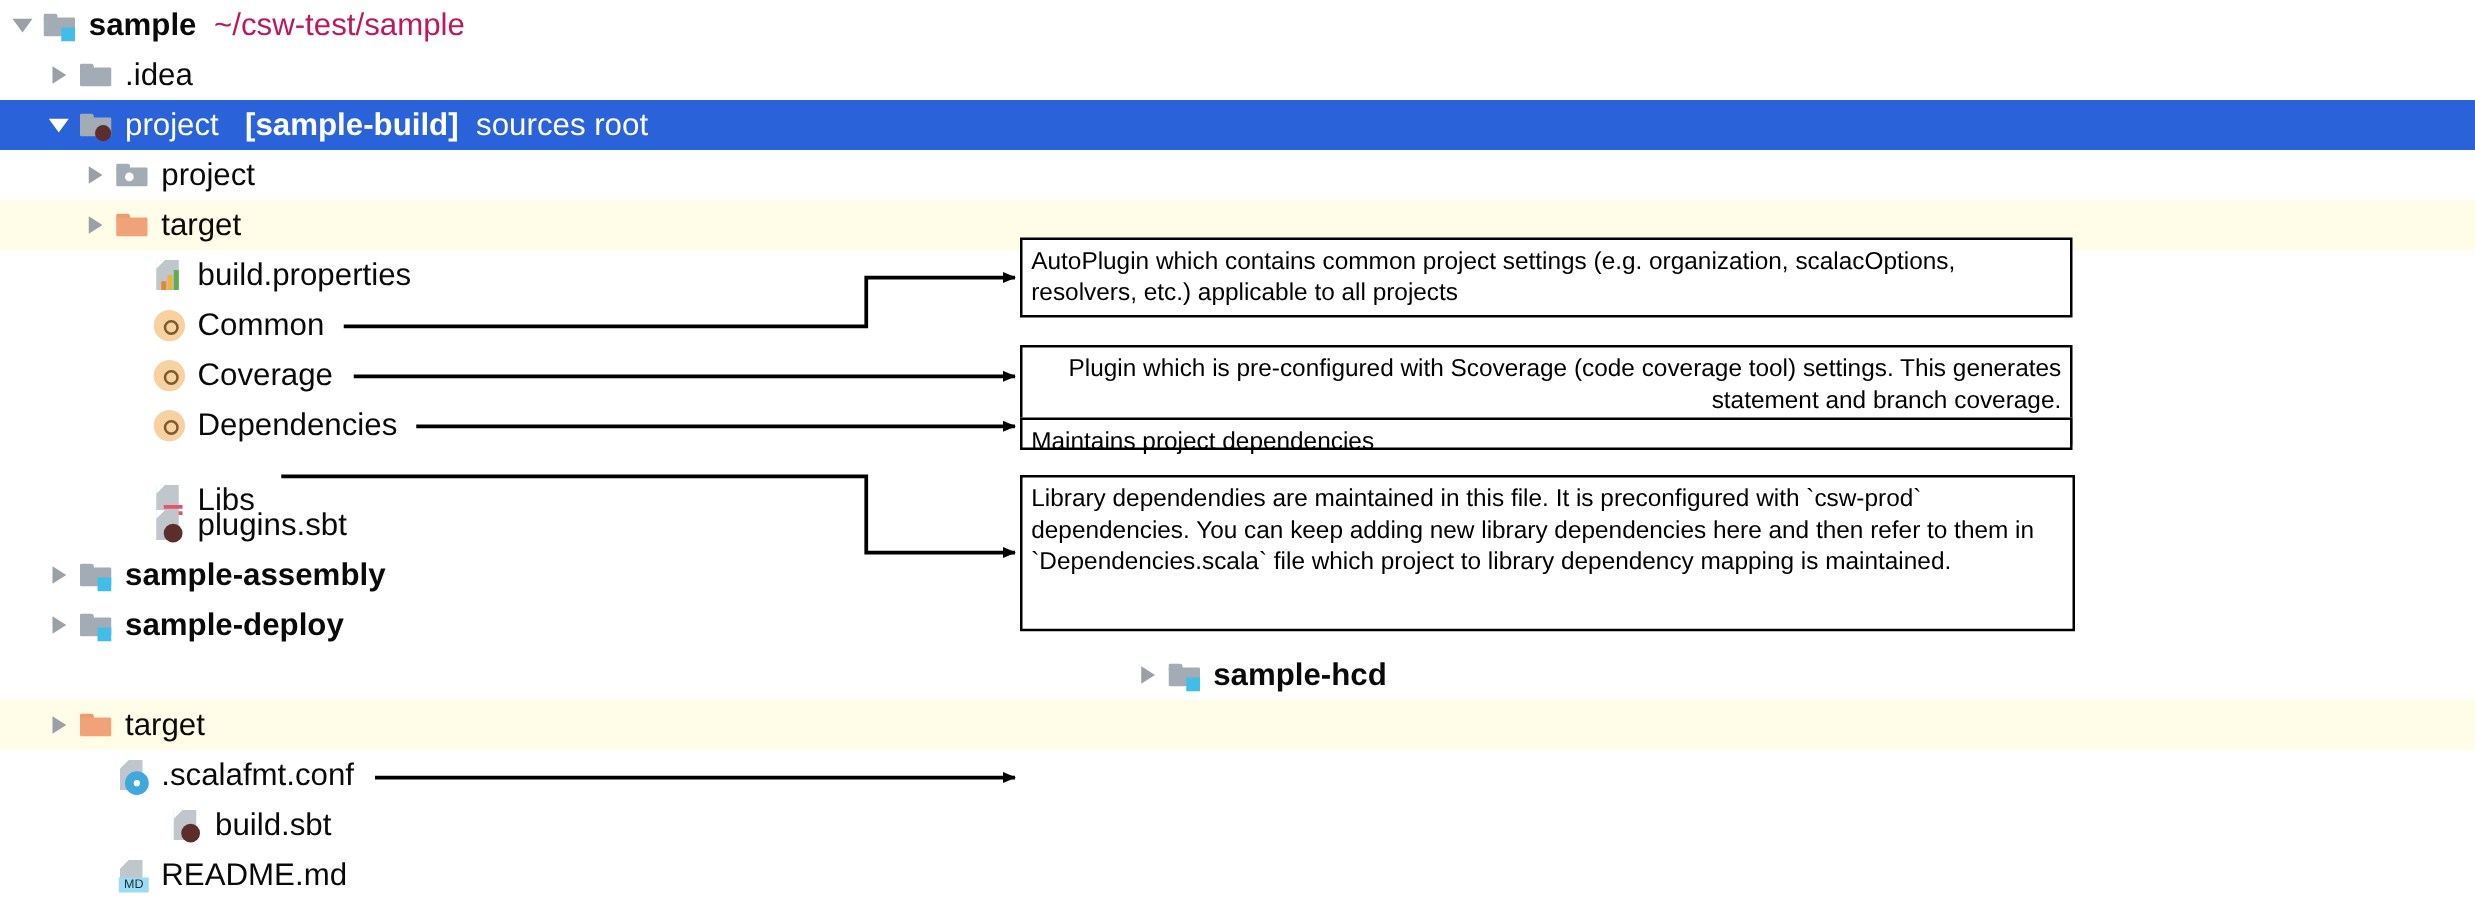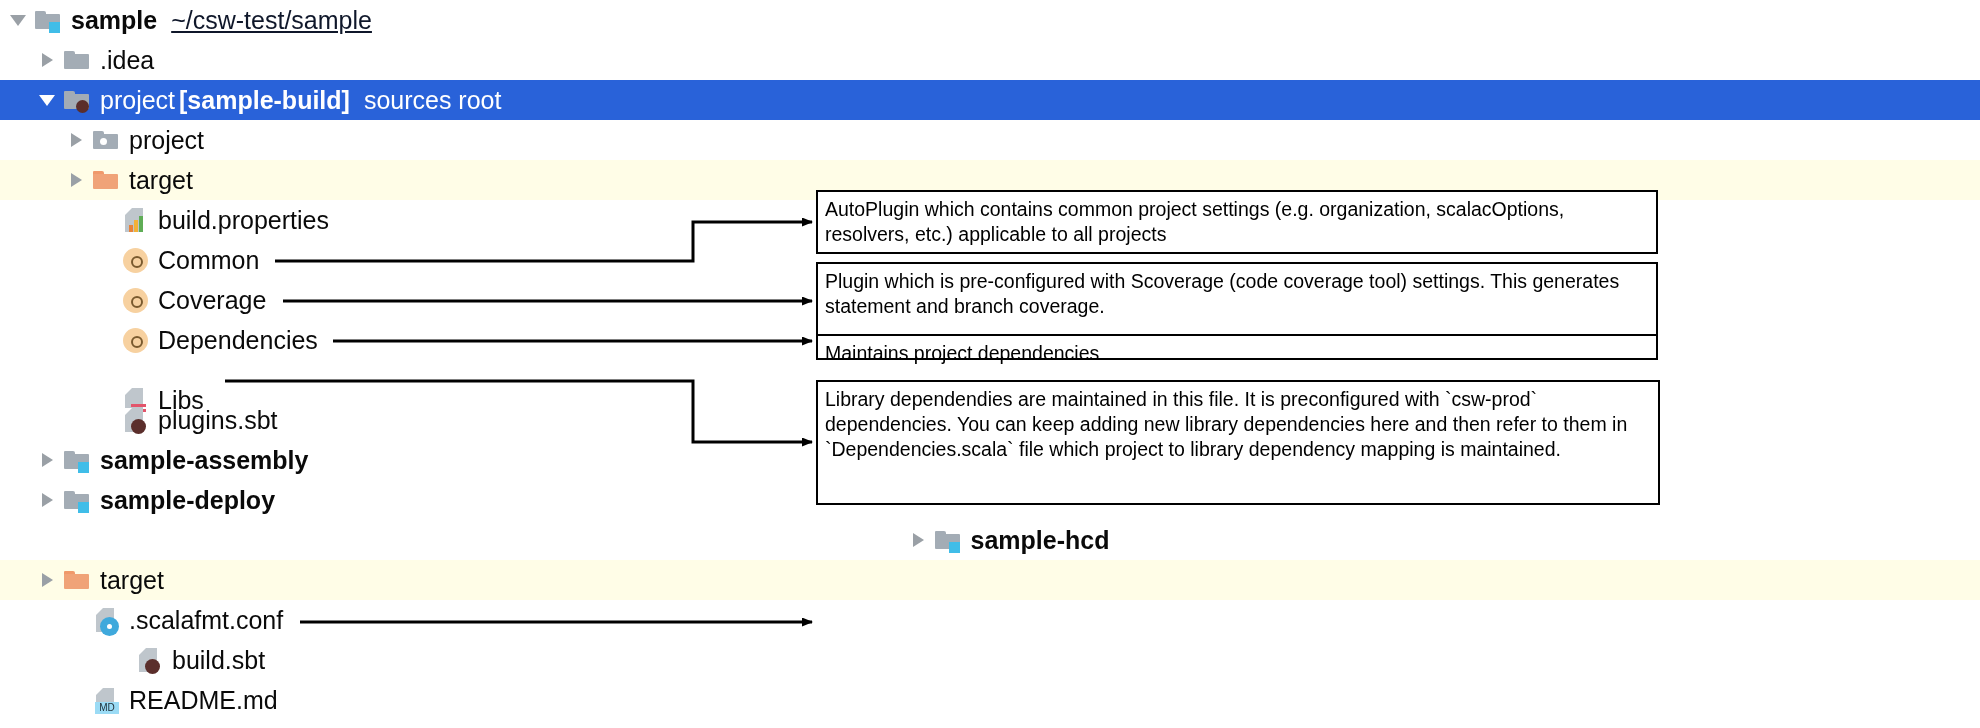--- a/index.html
+++ b/index.html
@@ -33,22 +33,22 @@
   }
   .arrow.open::after{
     content:"";position:absolute;left:2px;top:15px;
     border-top:11px solid #9aa0a6;
     border-left:8px solid transparent;border-right:8px solid transparent;
   }
   .row.sel .arrow.open::after{border-top-color:#ffffff;}
   .icon{flex:0 0 30px;width:30px;height:30px;position:relative;margin-right:7px;}
   .label{font-weight:400;}
   .label.b{font-weight:bold;}
-  .sub{color:#0f172a;margin-left:14px;font-weight:400;text-decoration:underline;}
-  .badge{font-weight:bold;margin-left:4px;}
+  .sub{color:#be185d;margin-left:14px;font-weight:400;}
+  .badge{font-weight:bold;margin-left:21px;}
   .srcroot{margin-left:14px;font-weight:400;}
 
   
   
   .ic-folder-mod .f-back{position:absolute;left:1px;top:6px;width:11px;height:5px;background:#A3ACB5;border-radius:1px 2px 0 0;}
   .ic-folder-mod .f-body{position:absolute;left:1px;top:9px;width:25px;height:15px;background:#A3ACB5;border-radius:1px;}
   .ic-folder-mod .f-mark{position:absolute;left:15px;top:17px;width:11px;height:11px;background:#40BDE8;}
   
   .ic-folder .f-back{position:absolute;left:1px;top:6px;width:11px;height:5px;background:#A3ACB5;border-radius:1px 2px 0 0;}
   .ic-folder .f-body{position:absolute;left:1px;top:9px;width:25px;height:15px;background:#A3ACB5;border-radius:1px;}
@@ -302,20 +302,20 @@
 
     <path d="M333,341 L812,341" fill="none" stroke="#000" stroke-width="3" marker-end="url(#ah)"></path>
 
     <path d="M225,381 L693,381 L693,442 L812,442" fill="none" stroke="#000" stroke-width="3" marker-end="url(#ah)"></path>
 
     <path d="M300,622 L812,622" fill="none" stroke="#000" stroke-width="3" marker-end="url(#ah)"></path>
   </svg>
 
   <div class="note" style="left:816px;top:190px;width:842px;height:64px;">AutoPlugin which contains common project settings (e.g. organization, scalacOptions, resolvers, etc.) applicable to all projects</div>
 
-  <div class="note" style="left:816px;top:262px;width:842px;height:80px;">Plugin which is pre-configured with Scoverage (code coverage tool) settings. This generates statement and branch coverage.</div>
+  <div class="note" style="left:816px;top:276px;width:842px;height:80px;text-align:right;">Plugin which is pre-configured with Scoverage (code coverage tool) settings. This generates statement and branch coverage.</div>
 
   <div class="note" style="left:816px;top:334px;width:842px;height:26px;">Maintains project dependencies</div>
 
   <div class="note" style="left:816px;top:380px;width:844px;height:125px;">Library dependendies are maintained in this file.  It is preconfigured with `csw-prod` dependencies.  You can keep adding new library dependencies here and then refer to them in `Dependencies.scala` file which project to library dependency mapping is maintained.</div>
 
 
 </div>
 
 </body></html>

